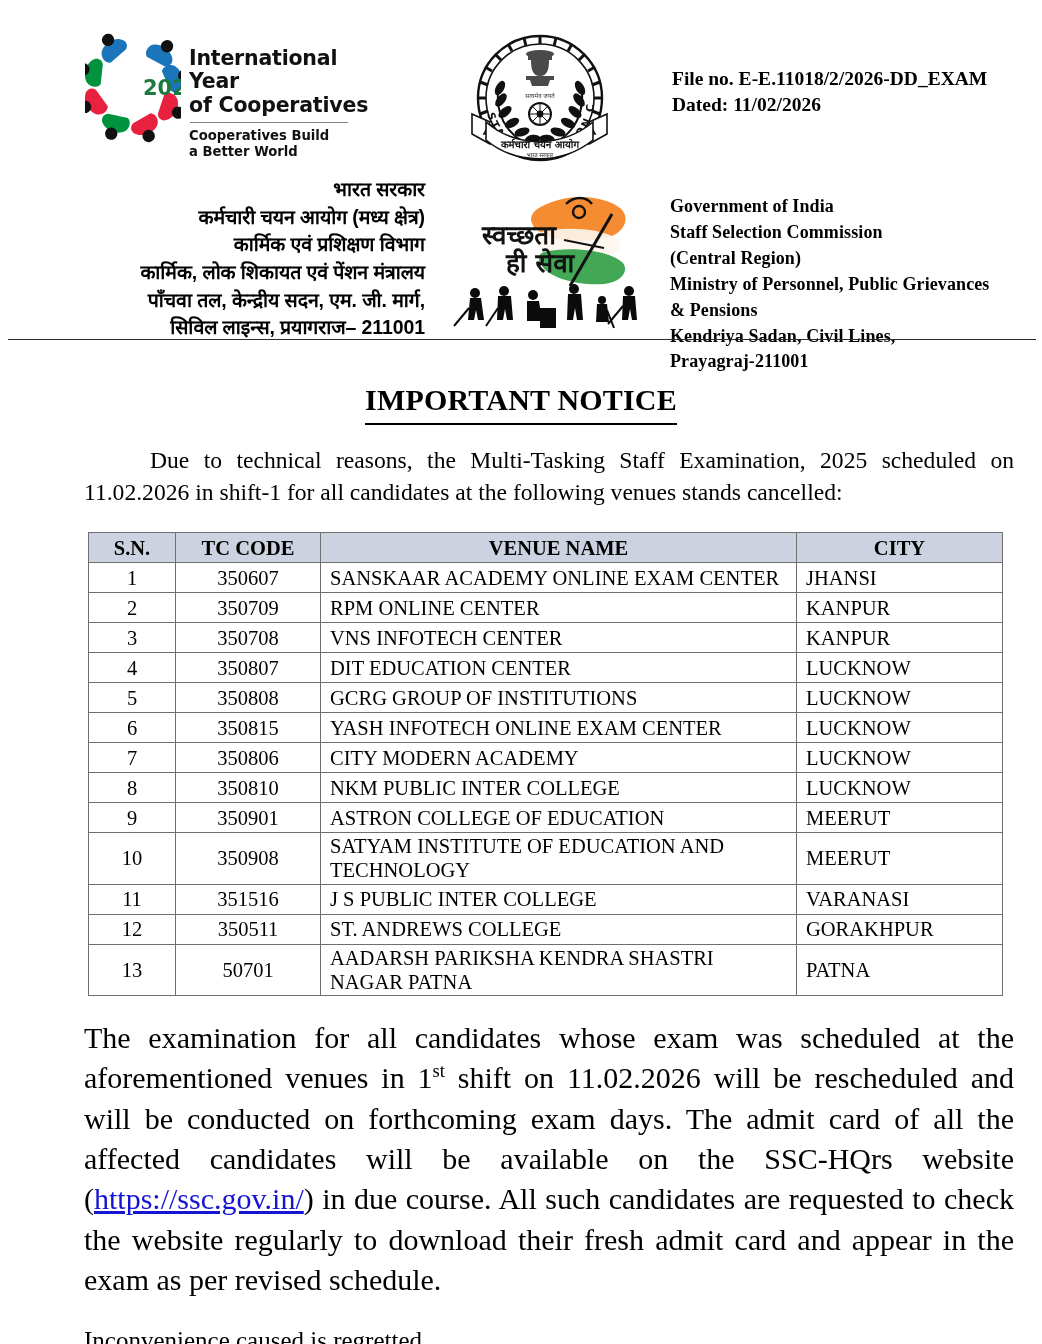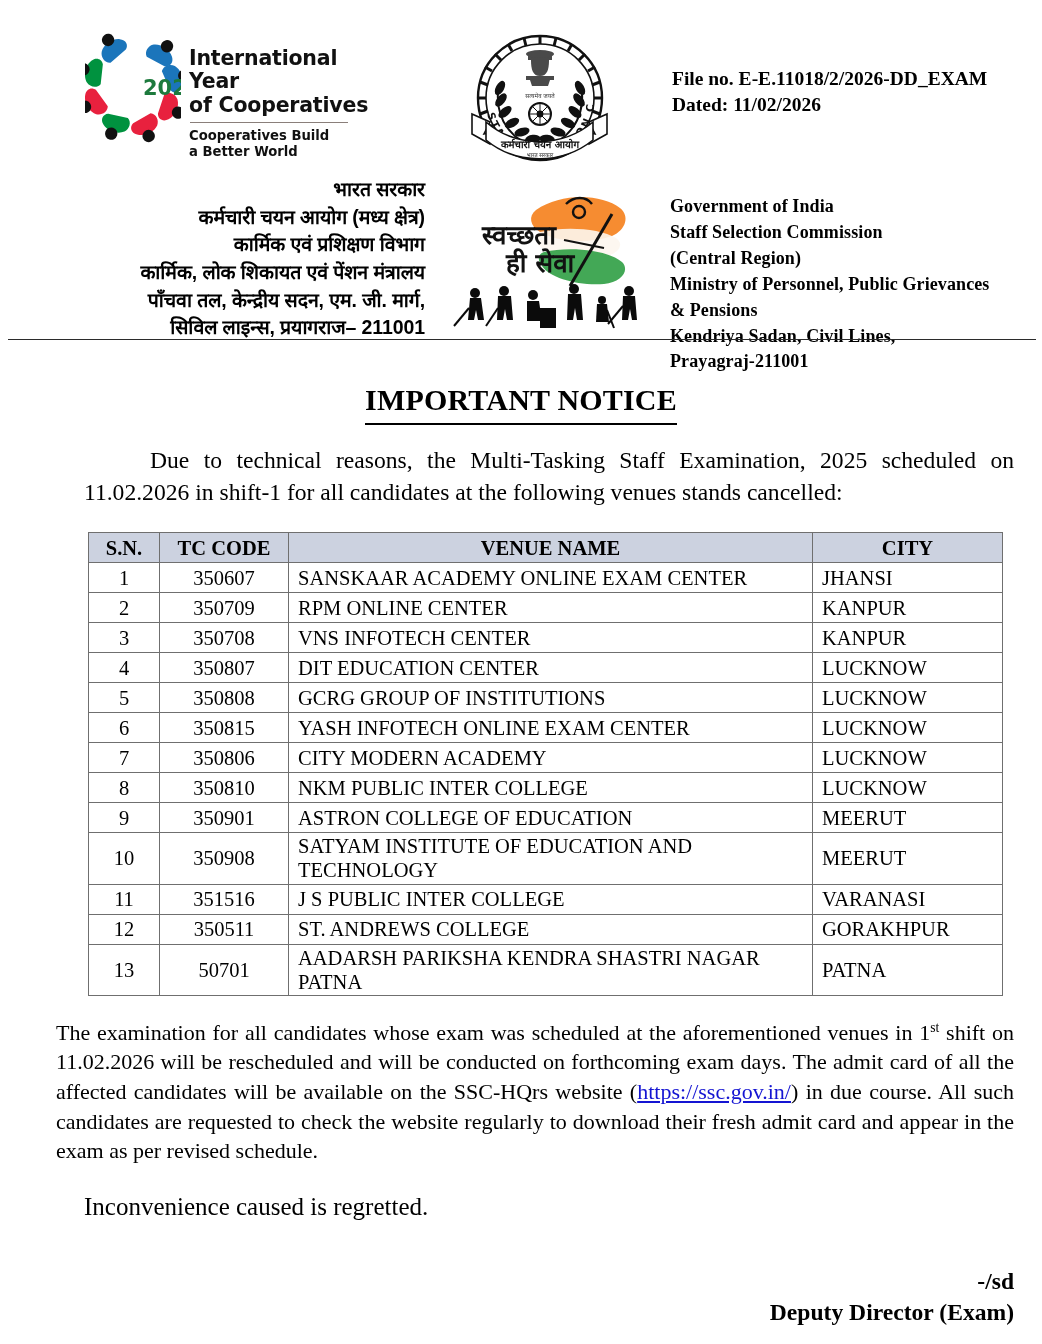--- a/index.html
+++ b/index.html
@@ -168,42 +168,42 @@
   table.venues {
     border-collapse: collapse;
     margin: 24px 0 0 88px;
     width: 915px;
     font-size: 20.5px;
     table-layout: fixed;
   }
   table.venues th,
   table.venues td {
     border: 1.3px solid #6f6f6f;
-    padding: 1px 8px;
+    padding: 1px 16px;
     height: 27px;
     line-height: 1.18;
   }
   table.venues thead th {
     background: #ccd2e0;
     font-weight: 700;
     text-align: center;
     font-size: 20.5px;
   }
   table.venues td.sn { text-align: center; width: 54px; }
   table.venues td.tc { text-align: center; width: 112px; }
   table.venues td.venue { text-align: left; padding-left: 9px; }
   table.venues td.city { text-align: left; padding-left: 9px; width: 173px; }
   table.venues th.c-sn { width: 54px; }
   table.venues th.c-tc { width: 112px; }
   table.venues th.c-city { width: 173px; }
 
   
   .para {
-    margin: 22px 28px 0 56px;
-    font-size: 22px;
+    margin: 22px 28px 0 84px;
+    font-size: 30px;
     line-height: 1.345;
     text-align: justify;
   }
   .para sup {
     font-size: 0.62em;
     vertical-align: super;
     line-height: 0;
   }
   .para a.link {
     color: #1414d2;

